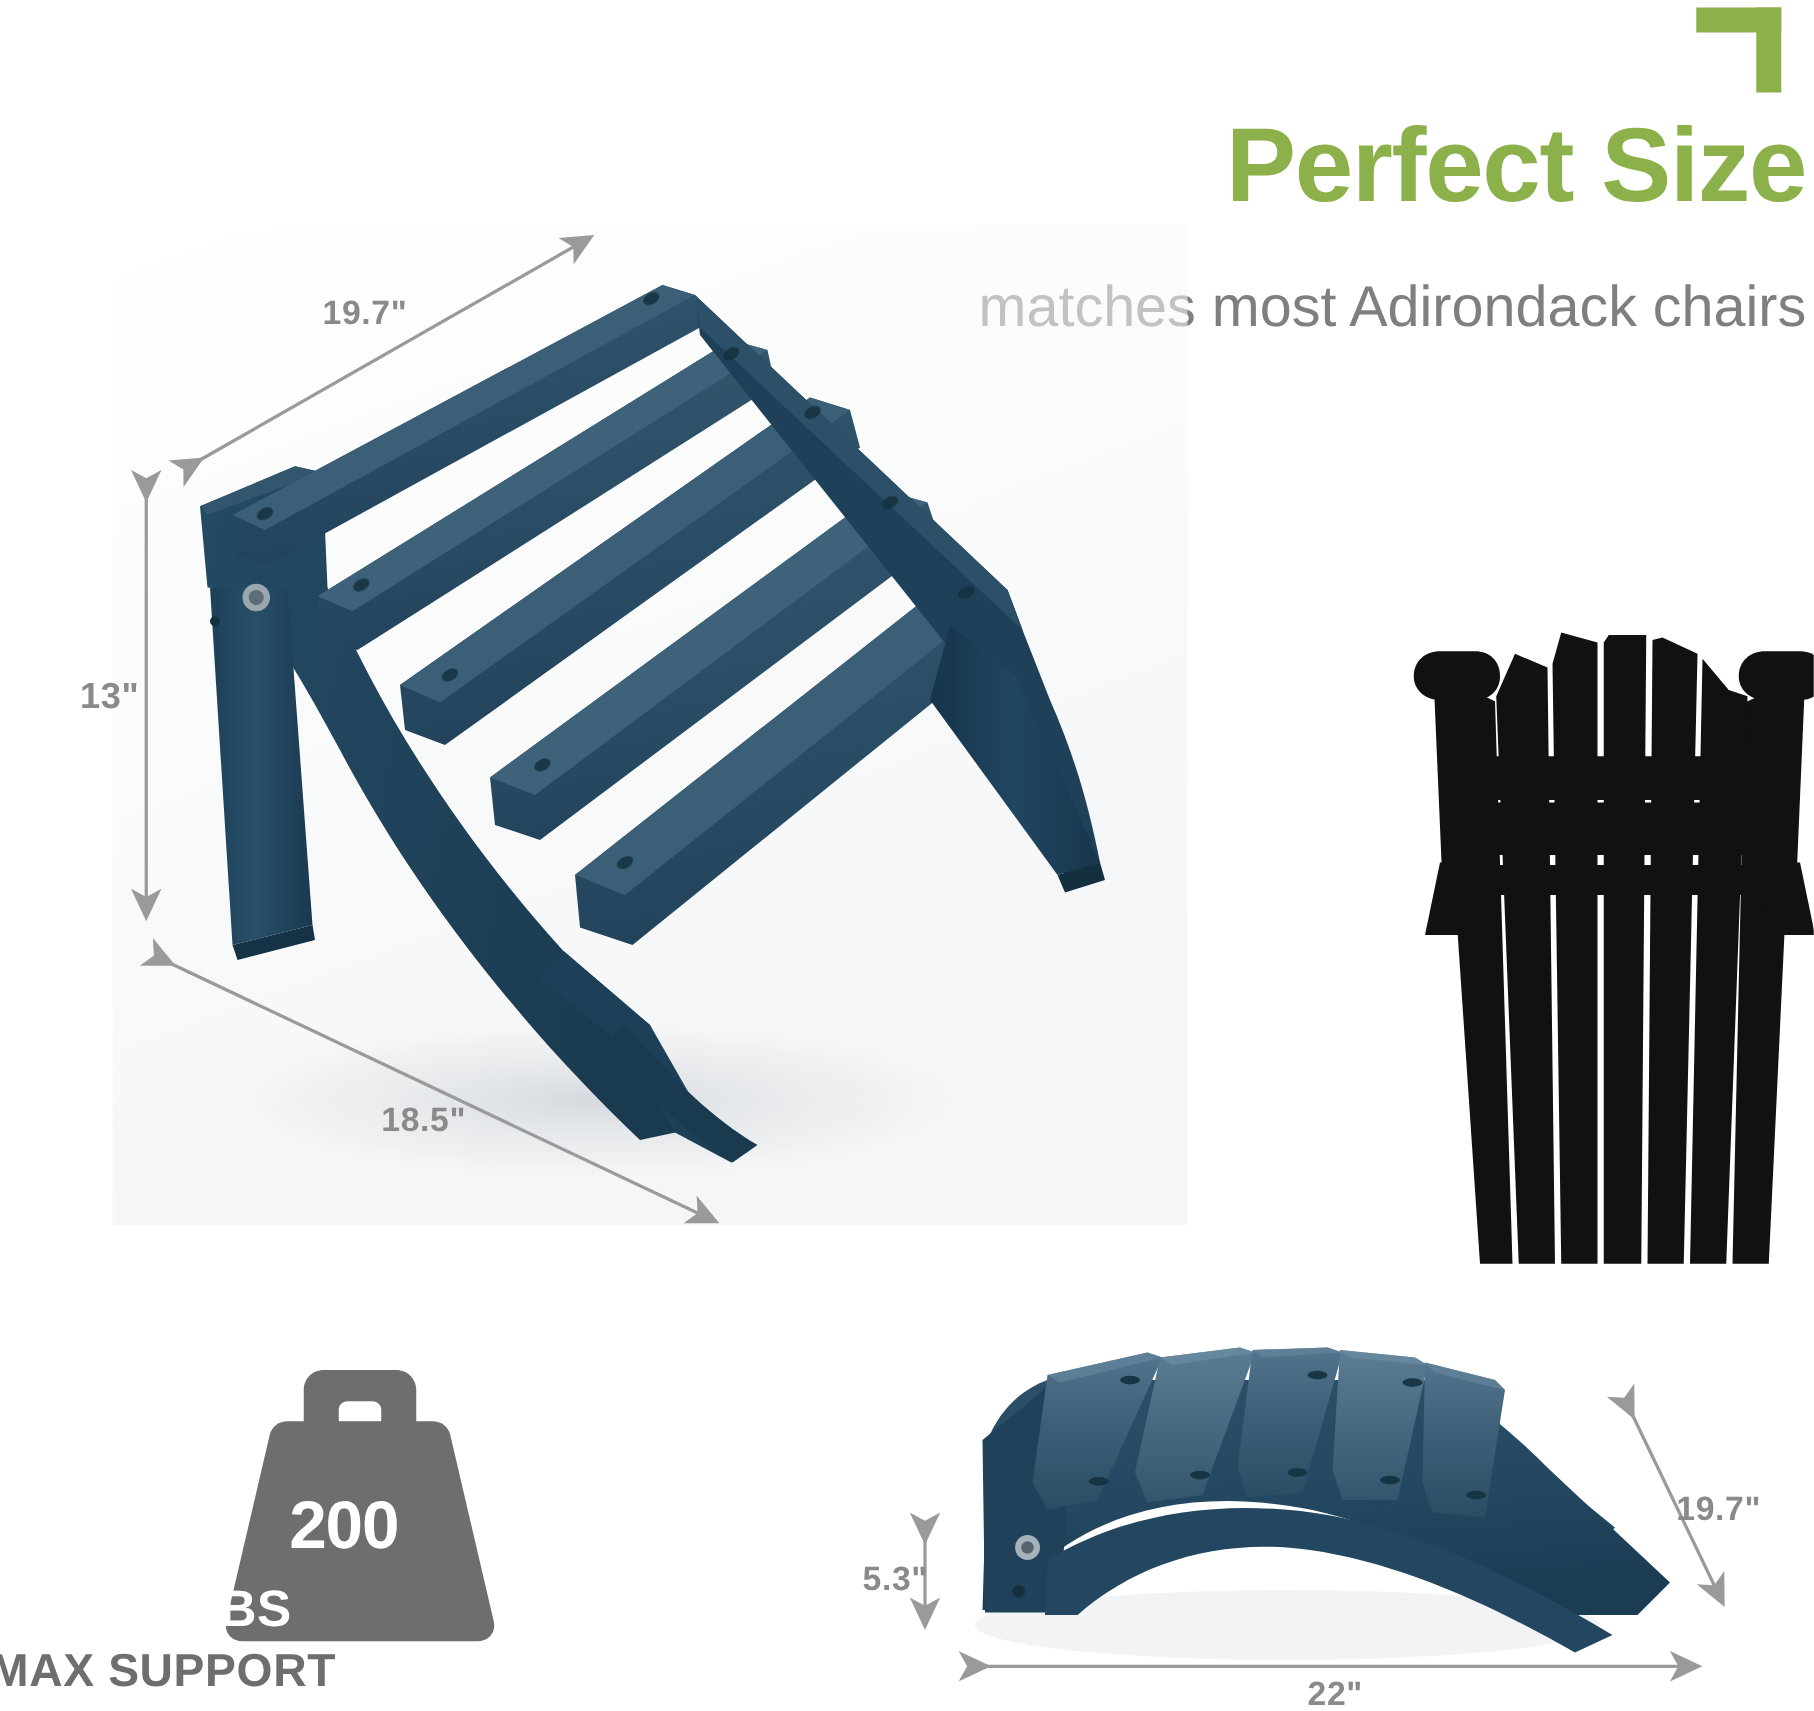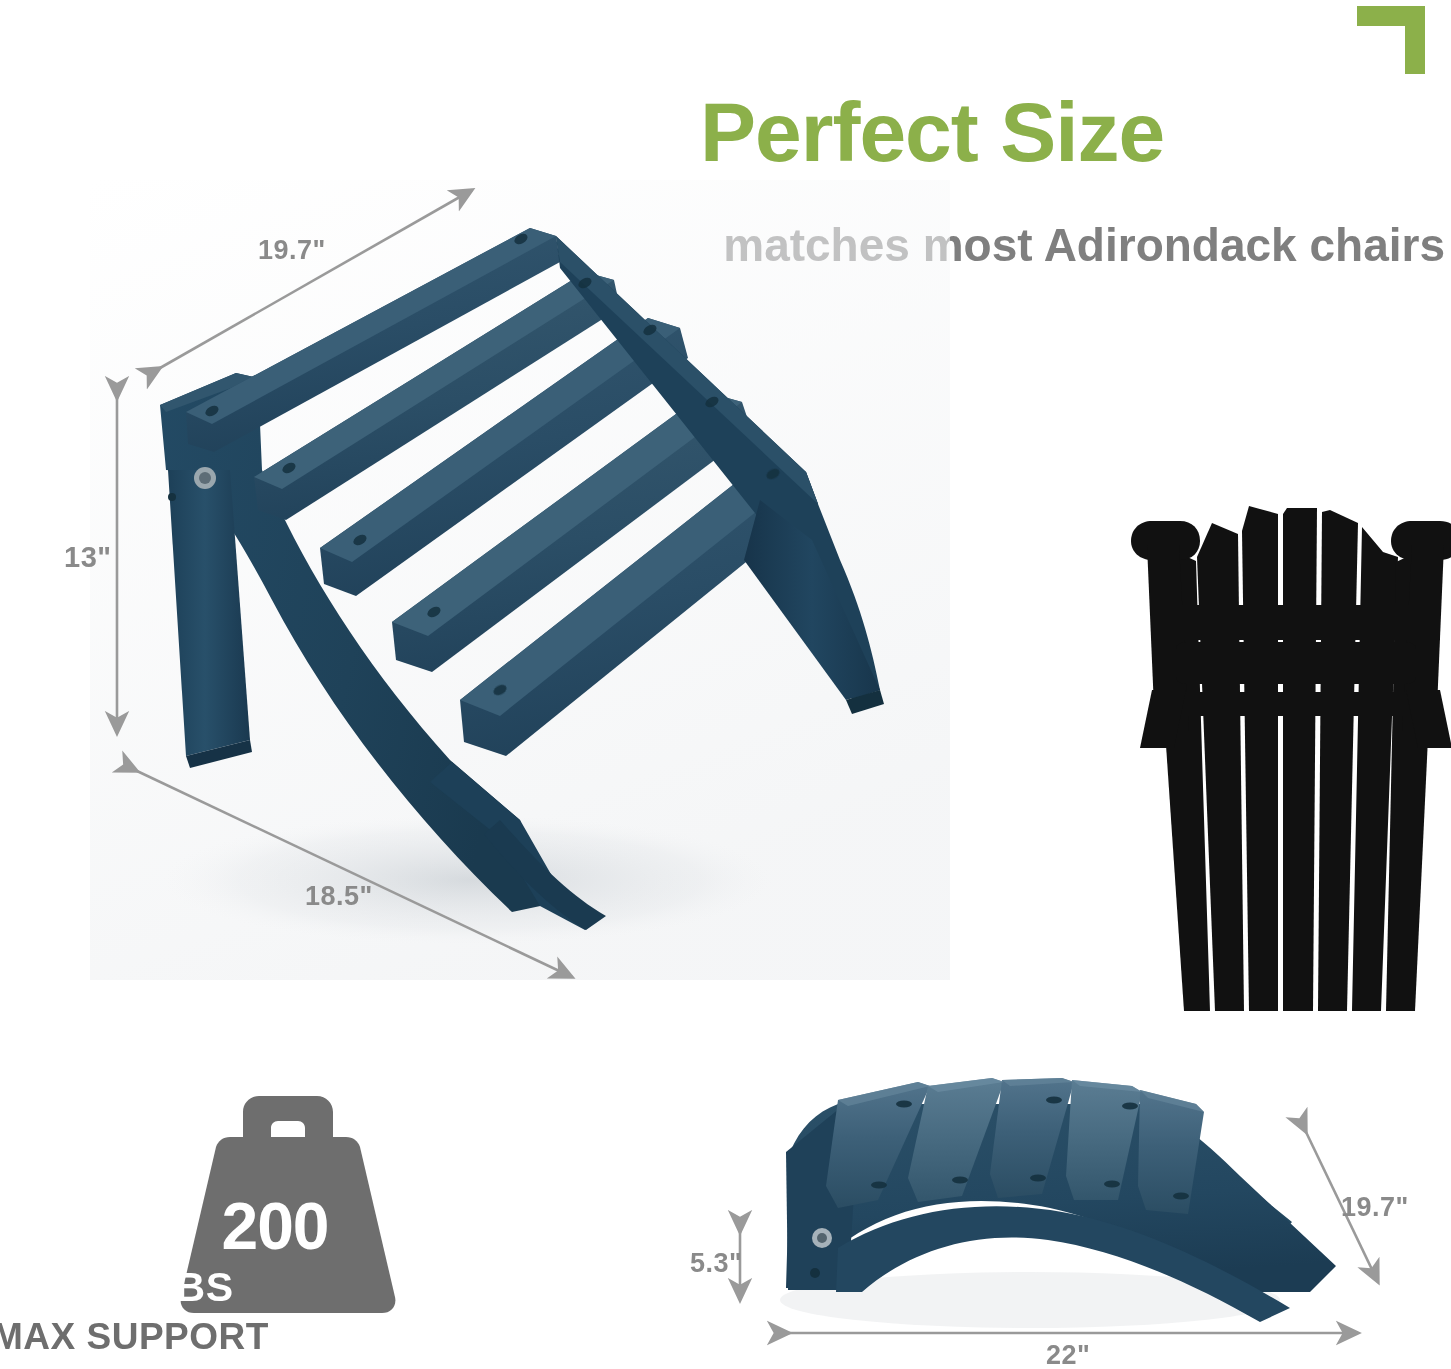--- a/index.html
+++ b/index.html
@@ -22,45 +22,45 @@
     --arrow:#9a9a9a;
     --icon-grey:#6e6e6e;
     --navy:#244b68;
     --navy-dark:#1b3a52;
     --navy-light:#3f6075;
   }
 
   
   .headline{
     position:absolute;left:700px;top:90px;width:745px;
-    text-align:left;color:var(--green);
+    text-align:right;color:var(--green);
     font-size:84px;font-weight:700;letter-spacing:-1px;line-height:1;
     white-space:nowrap;
   }
   .subhead{
     position:absolute;left:680px;top:222px;width:765px;
     text-align:right;color:var(--grey-text);
-    font-size:46px;font-weight:700;line-height:1;white-space:nowrap;
+    font-size:46px;font-weight:400;line-height:1;white-space:nowrap;
   }
 
   
   .dim-label{
     position:absolute;color:var(--dim-grey);
     font-size:27px;font-weight:700;white-space:nowrap;letter-spacing:0.5px;
   }
   .dim-label.big{font-size:29px;}
 
   
   .svg-layer{position:absolute;left:0;top:0;width:1451px;height:1369px;pointer-events:none;}
 
   
   .weight-block{position:absolute;left:150px;top:1105px;width:320px;height:260px;}
   .weight-num{
     position:absolute;left:0;top:88px;width:250px;text-align:center;
-    color:#ffffff;font-size:66px;font-weight:700;line-height:1;letter-spacing:-1px;
+    color:#ffffff;font-size:54px;font-weight:700;line-height:1;letter-spacing:-1px;
   }
   .weight-unit{
     position:absolute;left:0;top:162px;width:250px;text-align:left;
     color:#ffffff;font-size:41px;font-weight:700;line-height:1;letter-spacing:0.5px;
   }
   .weight-caption{
     position:absolute;left:-8px;top:1316px;width:330px;text-align:left;
     color:var(--icon-grey);font-size:37px;font-weight:600;letter-spacing:0.5px;
     white-space:nowrap;
   }

